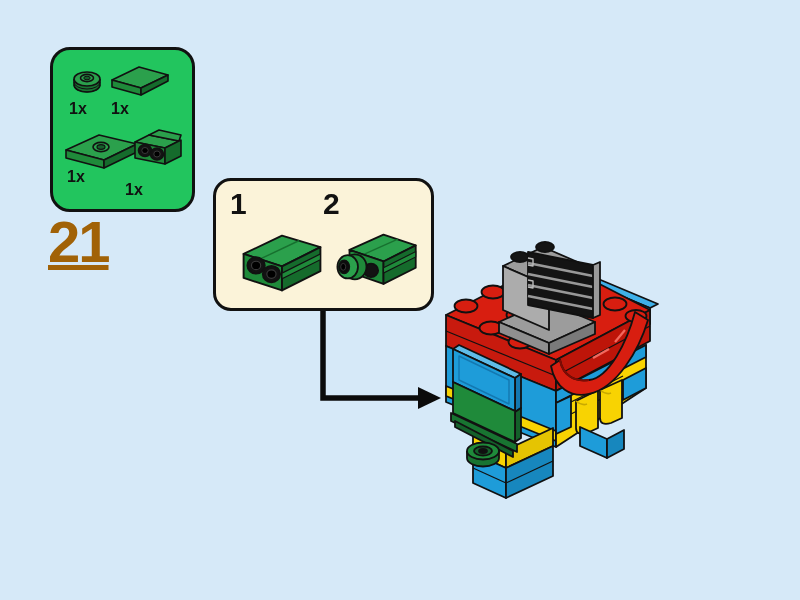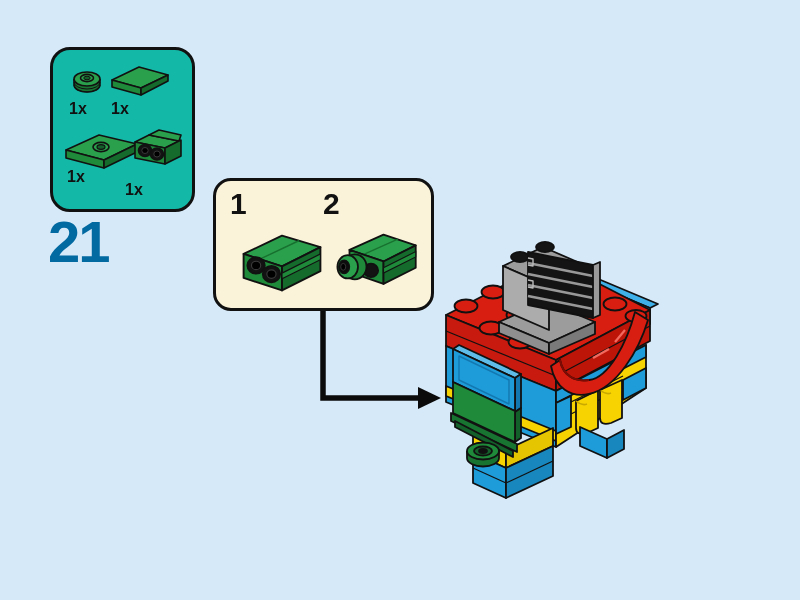--- a/index.html
+++ b/index.html
@@ -7,35 +7,35 @@
     width:800px;height:600px;position:relative;overflow:hidden;
     background:#D6E9F8;
     font-family:"Liberation Sans", sans-serif;
     color:#111;
   }
   .callout{
     position:absolute;border:3px solid #111;box-sizing:border-box;
   }
   .parts-box{
     left:50px;top:47px;width:145px;height:165px;
-    background:#14b8a6;border-radius:20px;
+    background:#22c55e;border-radius:20px;
   }
   .substep-box{
     left:213px;top:178px;width:221px;height:133px;
     background:#FBF3D9;border-radius:18px;
   }
   .qty{
     position:absolute;font-size:16px;font-weight:700;color:#111;line-height:1;
   }
   .substep-num{
     position:absolute;font-size:30px;font-weight:700;color:#111;line-height:1;
   }
   .step-number{
     position:absolute;left:48px;top:213px;
-    font-size:58px;font-weight:700;letter-spacing:-2px;line-height:1;color:#0369a1;
+    font-size:58px;font-weight:700;letter-spacing:-2px;line-height:1;color:#a16207;text-decoration:underline;
   }
   .abs{position:absolute;}
   svg{display:block;}
   .outl{stroke:#111;stroke-width:1.6;stroke-linejoin:round;}
   .outl2{stroke:#111;stroke-width:2;stroke-linejoin:round;}
 </style>
 </head>
 <body>
 
 <div class="callout parts-box">

